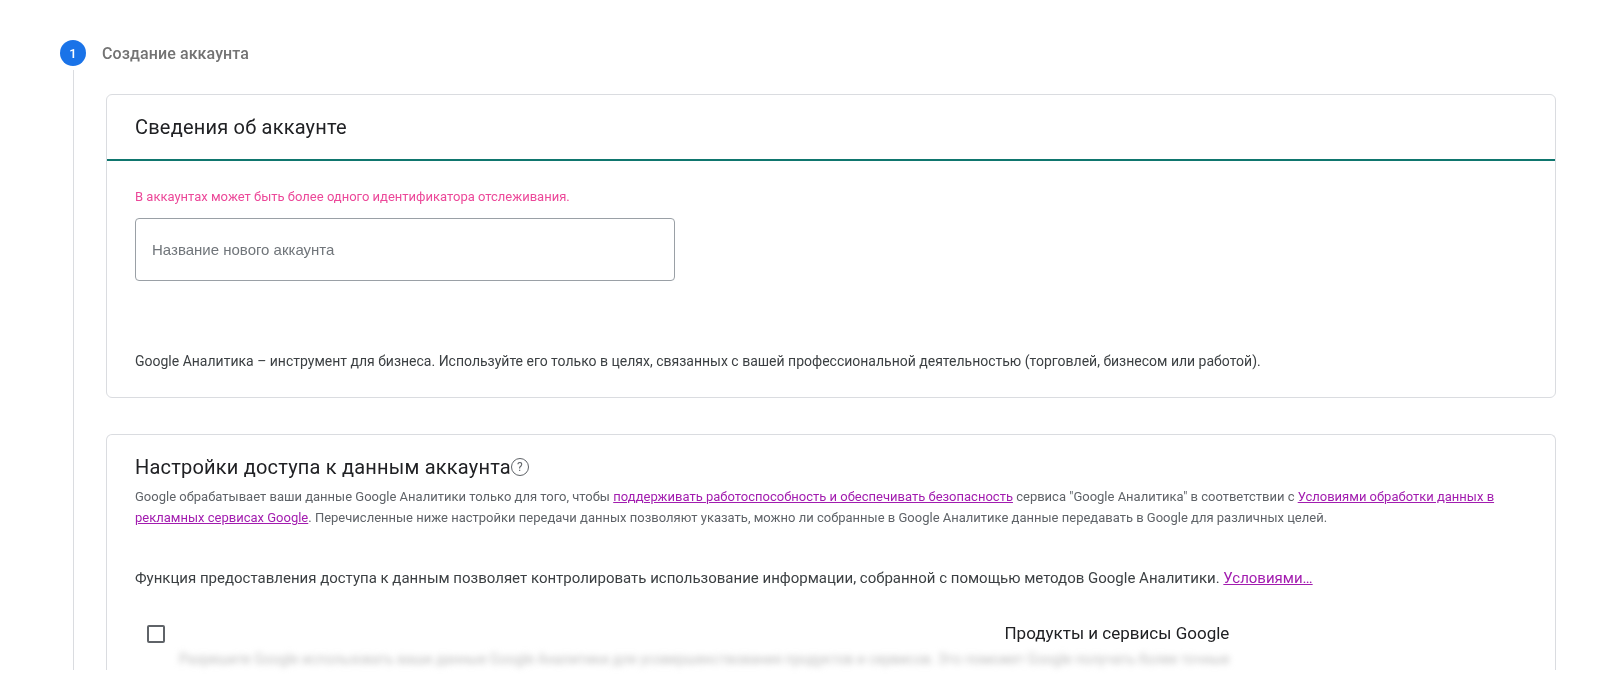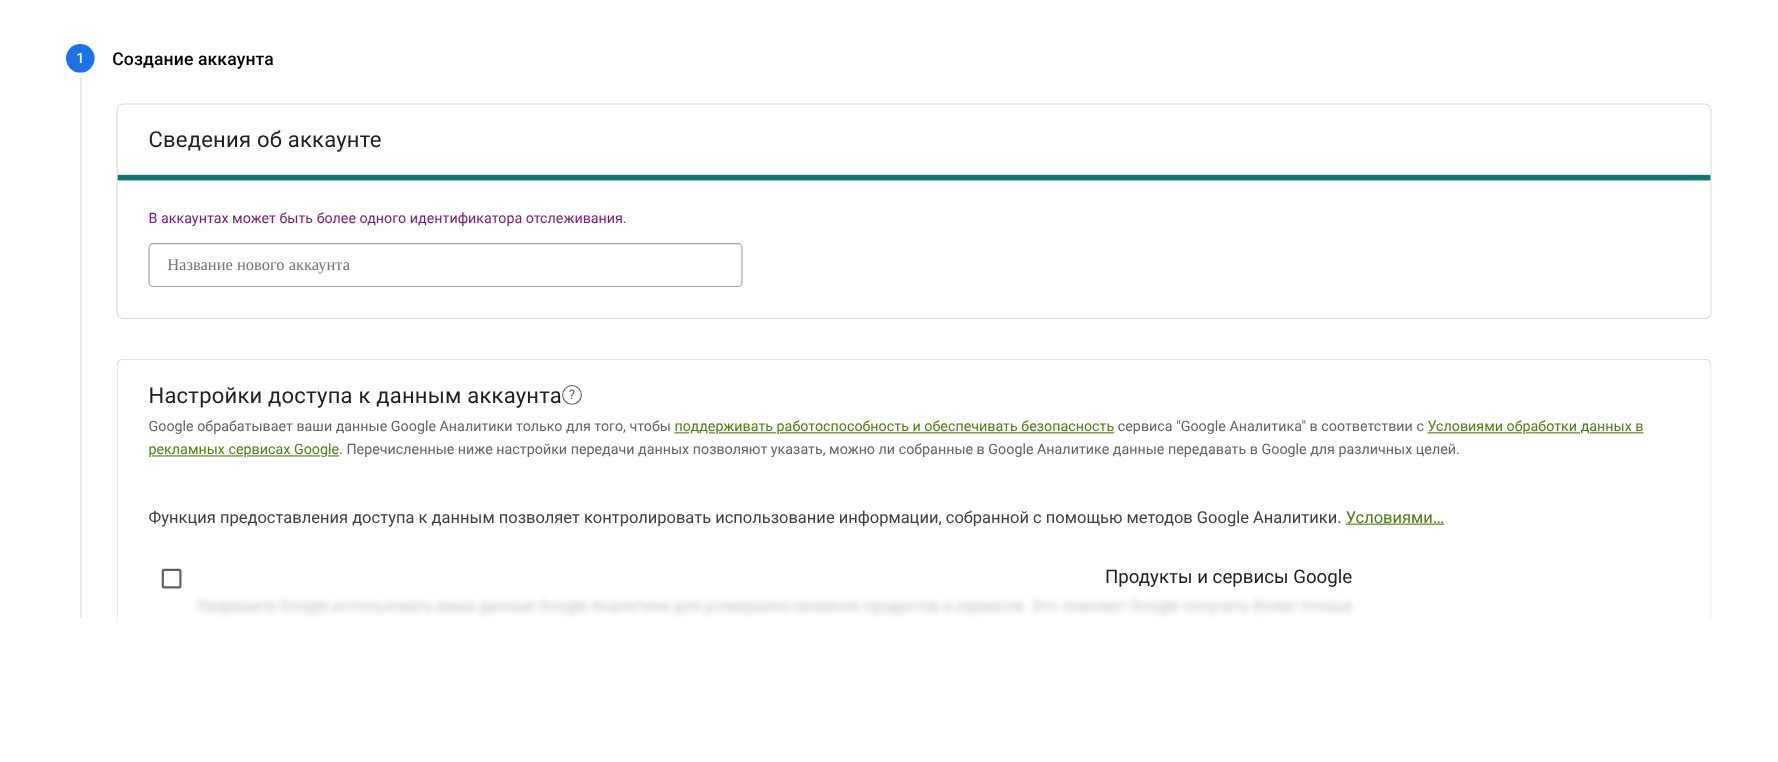--- a/index.html
+++ b/index.html
@@ -12,58 +12,58 @@
     -webkit-font-smoothing: antialiased;
   }
   .wrapper { padding: 40px 60px 0 60px; width: 1616px; }
   .step-row { display: flex; align-items: center; gap: 16px; margin-bottom: 28px; }
   .step-badge {
     width: 26px; height: 26px; border-radius: 50%;
     background: #1a73e8; color: #fff;
     display: flex; align-items: center; justify-content: center;
     font-size: 13px; font-weight: 500;
   }
-  .step-title { font-size: 16px; font-weight: 500; color: #000000; letter-spacing: .1px; }
+  .step-title { font-size: 16px; font-weight: 500; color: #737373; letter-spacing: .1px; }
   .content-col { margin-left: 46px; position: relative; }
   .timeline {
     position: absolute; left: -33px; top: -24px; bottom: 0; width: 1px;
     background: #dadce0;
   }
   .card {
     border: 1px solid #dadce0; border-radius: 6px;
     background: #fff;
     margin-bottom: 36px;
   }
   .card-header {
     padding: 20px 28px; font-size: 20px; color: #202124;
-    border-bottom: 5px solid #0f766e;
+    border-bottom: 2px solid #0f766e;
     letter-spacing: .2px;
   }
   .card-body { padding: 24px 28px 28px 28px; }
   .field-label { font-size: 15px; color: #202124; }
   .field-label .req { color: #5f6368; }
-  .field-hint { font-size: 13px; color: #701a75; margin-top: 4px; margin-bottom: 14px; }
+  .field-hint { font-size: 13px; color: #ec4899; margin-top: 4px; margin-bottom: 14px; }
   .text-input {
-    width: 540px; height: 40px;
+    width: 540px; height: 63px;
     border: 1px solid #9aa0a6; border-radius: 4px;
     font-size: 15px; color: #3c4043; padding: 0 16px;
     outline: none; background: #fff;
-    font-family: Liberation Serif, serif;
+    font-family: Liberation Sans, sans-serif;
   }
   .text-input::placeholder { color: #70757a; }
   .biz-note { font-size: 14px; color: #3c4043; margin-top: 72px; }
   .card2-title-row { display: flex; align-items: center; gap: 0; }
   .card2-title { font-size: 20px; color: #202124; letter-spacing: .2px; }
   .help-icon {
     width: 18px; height: 18px; border: 1.5px solid #5f6368; border-radius: 50%;
     display: inline-flex; align-items: center; justify-content: center;
     font-size: 12px; color: #5f6368; line-height: 1;
   }
   .data-desc { font-size: 13px; color: #5f6368; margin-top: 8px; line-height: 1.6; }
-  .link { color: #4d7c0f; text-decoration: underline; cursor: pointer; }
+  .link { color: #a21caf; text-decoration: underline; cursor: pointer; }
   .func-row { font-size: 15px; color: #3c4043; margin-top: 40px; }
   .cb-row { display: flex; align-items: flex-start; gap: 14px; margin-top: 36px; margin-left: 12px; text-align: right; }
   .cb-box {
     width: 18px; height: 18px; border: 2px solid #5f6368; border-radius: 2px;
     margin-top: 2px; flex-shrink: 0; cursor: pointer;
   }
   .cb-label { font-size: 17px; color: #202124; }
   .cb-desc {
     font-size: 14px; color: #bdbdbd; margin-top: 6px;
     filter: blur(3px); user-select: none; line-height: 1.5;
@@ -81,20 +81,21 @@
   </div>
 
   <div class="content-col">
     <div class="timeline"></div>
 
     <div class="card">
       <div class="card-header">Сведения об аккаунте</div>
       <div class="card-body">
         <div class="field-hint">В аккаунтах может быть более одного идентификатора отслеживания.</div>
         <input class="text-input" type="text" placeholder="Название нового аккаунта" style="">
+        <div class="biz-note">Google Аналитика – инструмент для бизнеса. Используйте его только в целях, связанных с вашей профессиональной деятельностью (торговлей, бизнесом или работой).</div>
       </div>
     </div>
 
     <div class="card" style="border-bottom:none; border-bottom-left-radius:0; border-bottom-right-radius:0;">
       <div class="card-body2">
         <div class="card2-title-row">
           <span class="card2-title">Настройки доступа к данным аккаунта</span>
           <span class="help-icon">?</span>
         </div>
         <div class="data-desc">

